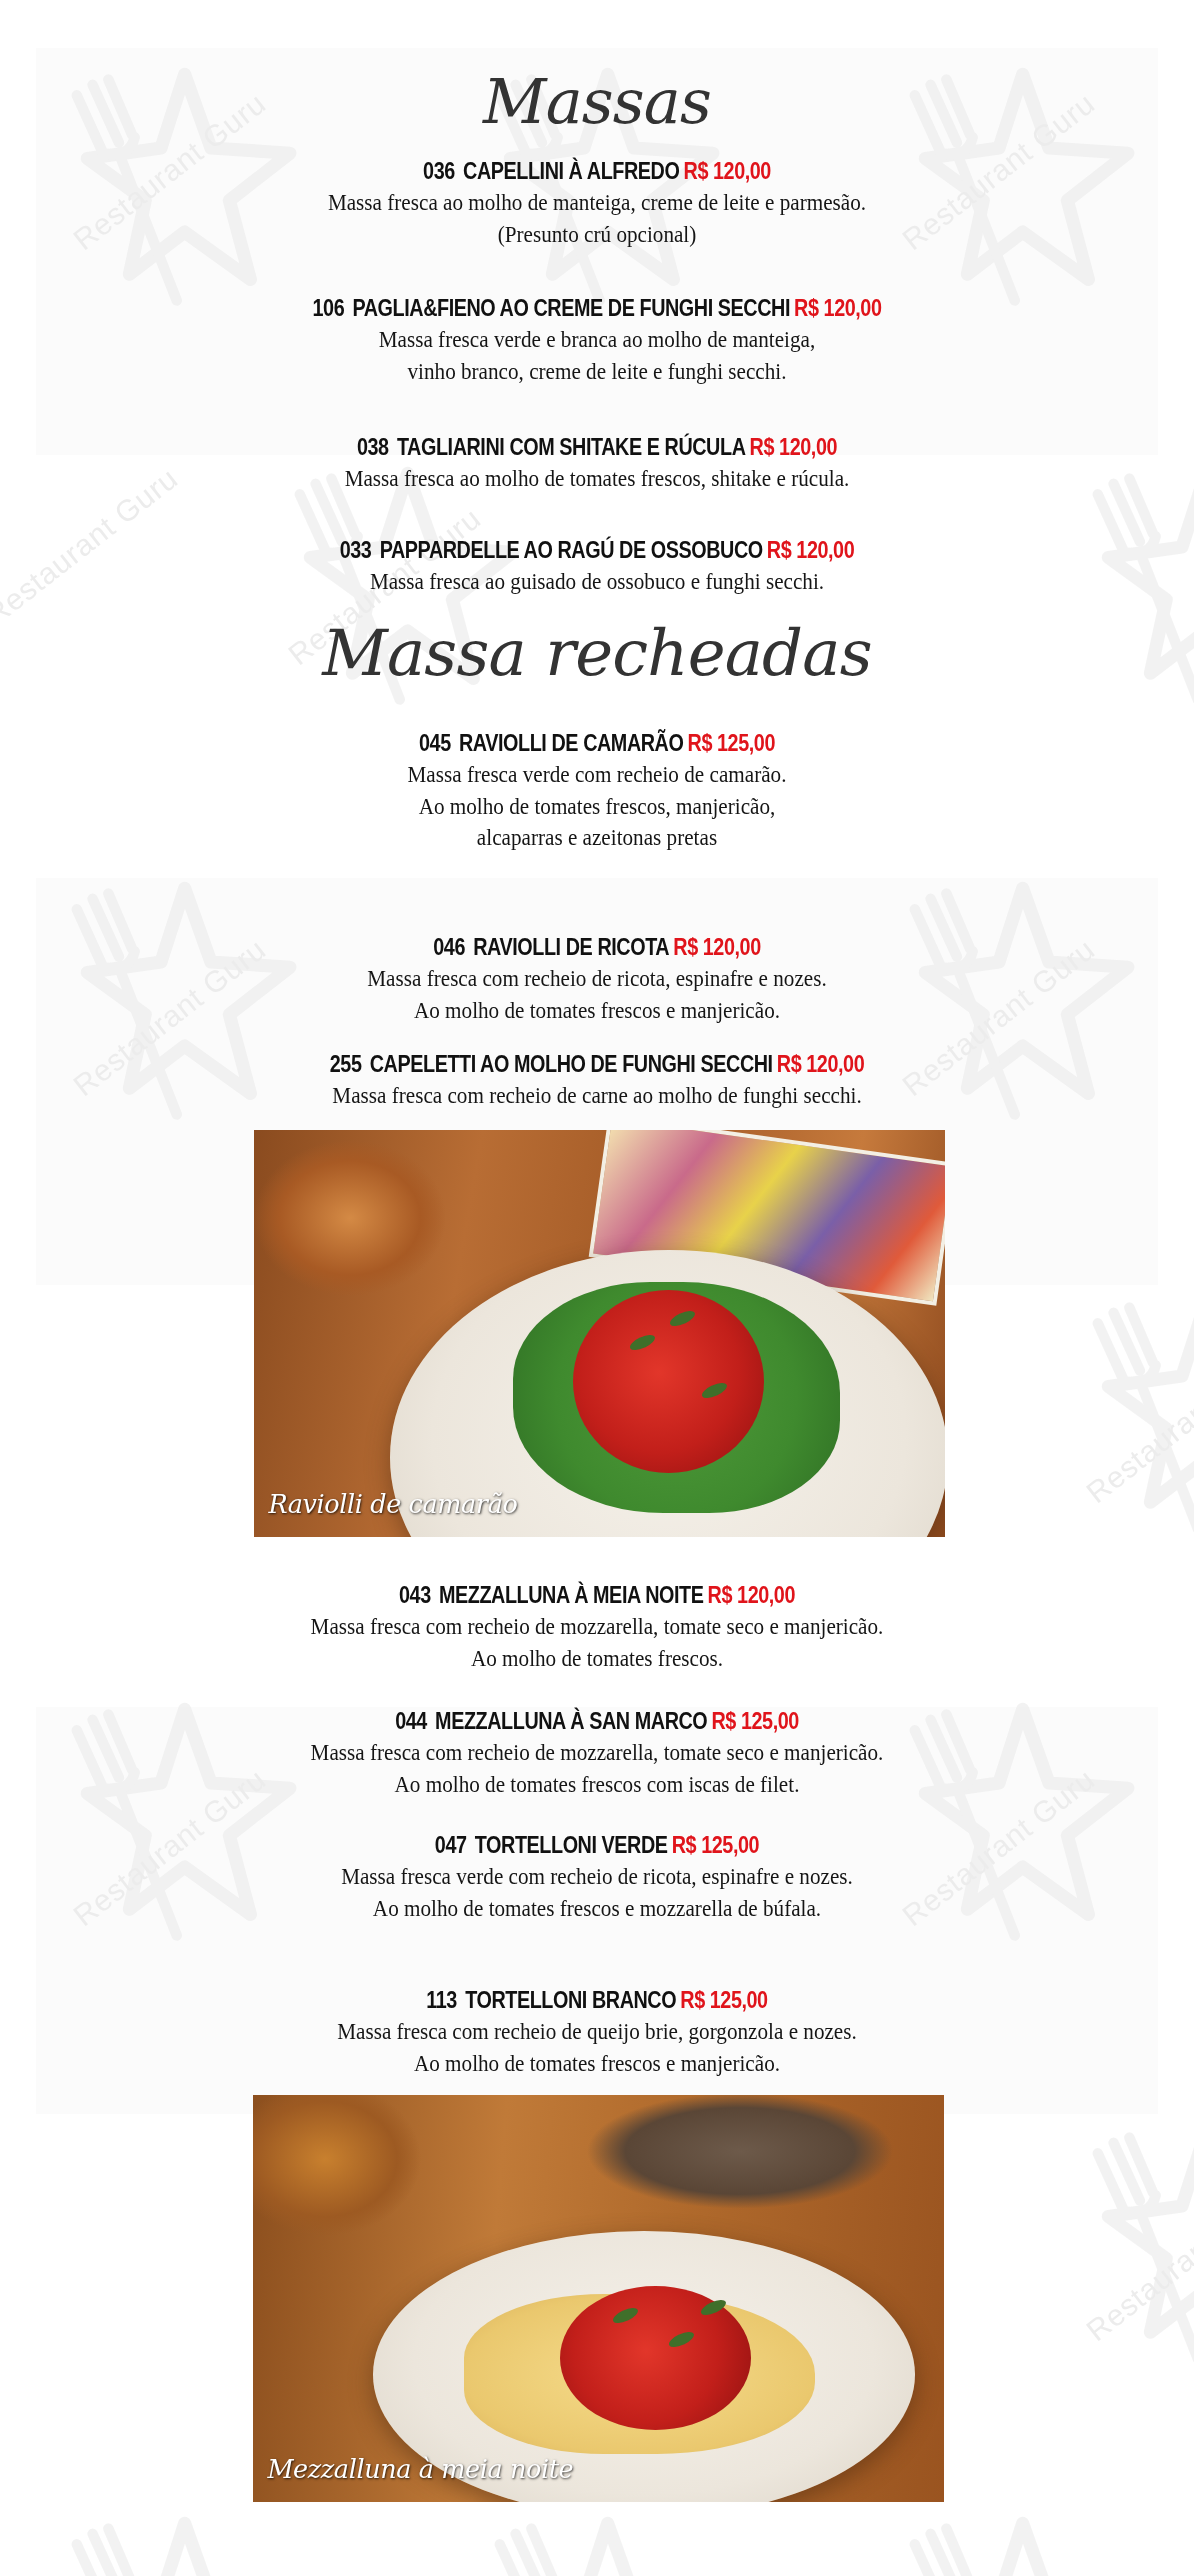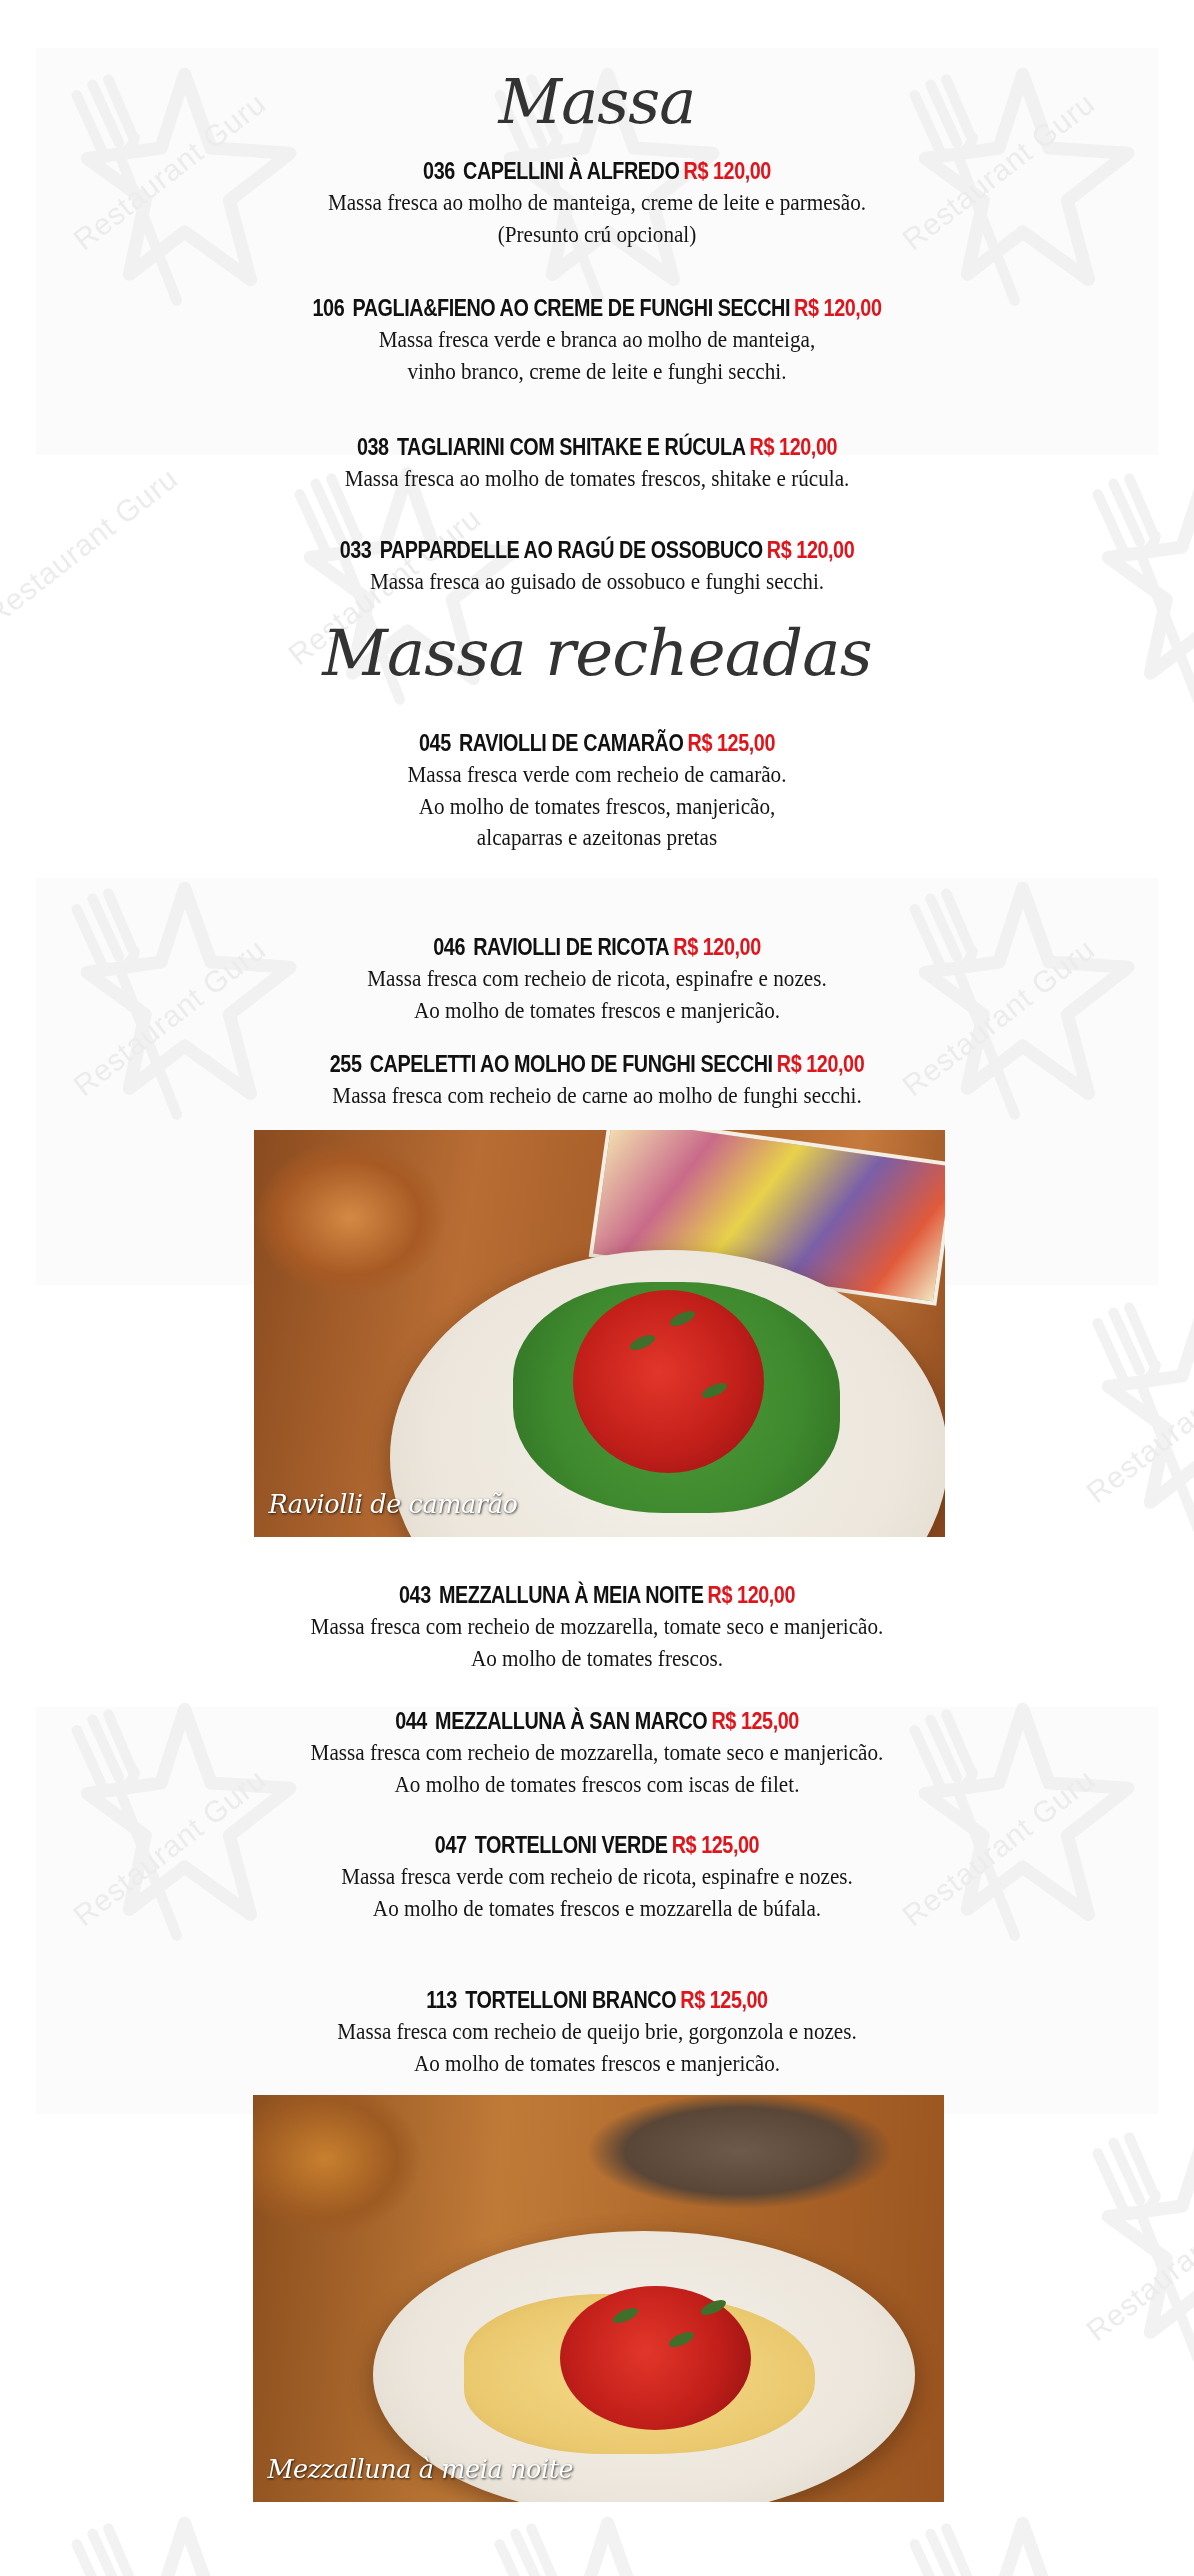--- a/index.html
+++ b/index.html
@@ -158,21 +158,21 @@
   <div class="wm-text" style="left:88px;top:1069px">Restaurant Guru</div>
   <div class="wm-text" style="left:917px;top:1069px">Restaurant Guru</div>
   <div class="wm-text" style="left:1101px;top:1476px">Restaurant Guru</div>
   <div class="wm-text" style="left:88px;top:1899px">Restaurant Guru</div>
   <div class="wm-text" style="left:917px;top:1899px">Restaurant Guru</div>
   <div class="wm-text" style="left:1101px;top:2314px">Restaurant Guru</div>
 </div>
 
 <div class="content">
 
-  <div class="heading h1">Massa</div>
+  <div class="heading h1">Massas</div>
 
   <div class="item" style="top:156px">
     <span class="title"><span class="code">036</span><span>CAPELLINI À ALFREDO</span><span class="price">R$ 120,00</span></span>
     <span class="desc">Massa fresca ao molho de manteiga, creme de leite e parmesão.</span>
     <span class="desc">(Presunto crú opcional)</span>
   </div>
 
   <div class="item" style="top:293px">
     <span class="title"><span class="code">106</span><span>PAGLIA&amp;FIENO AO CREME DE FUNGHI SECCHI</span><span class="price">R$ 120,00</span></span>
     <span class="desc">Massa fresca verde e branca ao molho de manteiga,</span>

